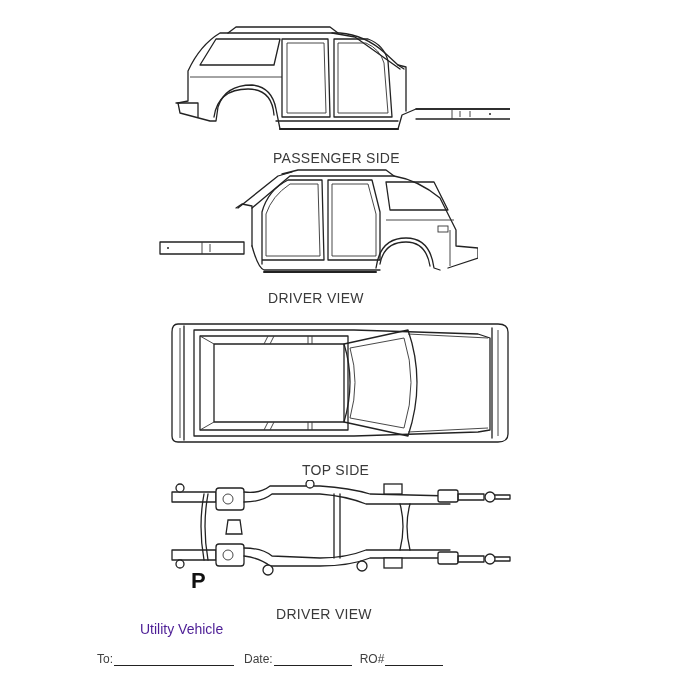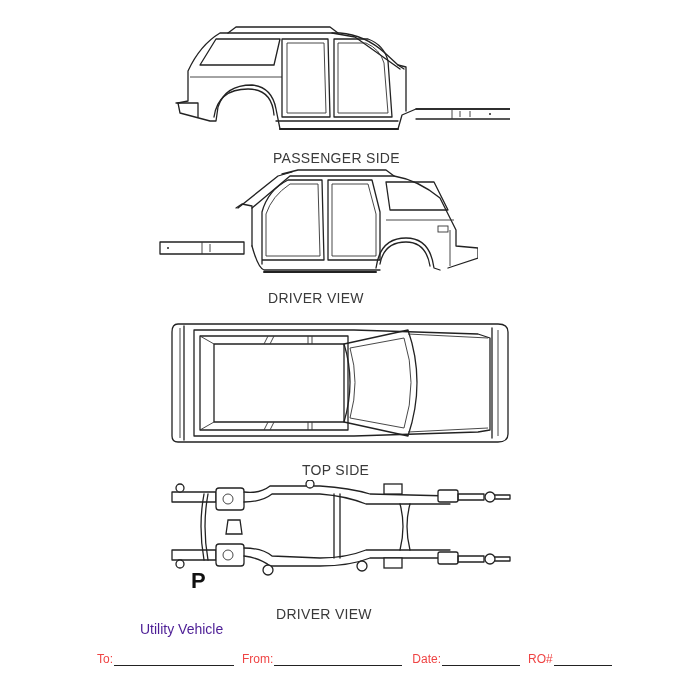--- a/index.html
+++ b/index.html
@@ -3,21 +3,21 @@
 <meta charset="utf-8">
 <style>
   html, body { margin: 0; padding: 0; background: #ffffff; }
   body { width: 700px; height: 700px; position: relative; overflow: hidden;
          font-family: "Liberation Sans", sans-serif; color: #2a2a2a; }
   .view { position: absolute; }
   .view svg { display: block; }
   .caption { position: absolute; font-size: 14px; letter-spacing: 0.3px; color: #3a3a3a;
              white-space: nowrap; }
   .vehicle-type { position: absolute; left: 97px; top: 621px; font-size: 14px; color: #4c1d95; margin-left: 43px; }
-  .form-row { position: absolute; left: 97px; top: 652px; font-size: 12px; color: #ef4444;
+  .form-row { position: absolute; left: 97px; top: 652px; font-size: 12px; color: #404040;
               display: flex; align-items: flex-end; white-space: nowrap; }
   .field { display: flex; align-items: flex-end; margin-right: 8px; }
   .field .blank { display: inline-block; border-bottom: 1px solid #222; height: 11px; margin-left: 1px; }
   .p-mark { position: absolute; left: 191px; top: 568px; font-size: 22px; font-weight: bold; color: #111; }
   .stroke { fill: none; stroke: #222; stroke-width: 1.3; stroke-linejoin: round; stroke-linecap: round; }
   .thin { fill: none; stroke: #333; stroke-width: 0.9; }
   .fillw { fill: #fff; stroke: #222; stroke-width: 1.3; }
 </style>
 </head>
 <body>
@@ -158,24 +158,20 @@
 <div class="p-mark">P</div>
 <div class="caption" style="left:276px;top:606px;">DRIVER VIEW</div>
 
 <div class="vehicle-type">Utility Vehicle</div>
 
 <div class="form-row">
   <div class="field">
     <span>To:</span>
     <span class="blank" style="width:120px;"></span>
   </div>
-  <div class="field">
-    <span>From:</span>
-    <span class="blank" style="width:128px;"></span>
-  </div>
   <div class="field" style="margin-left:2px;justify-content:space-between;">
     <span>Date:</span>
     <span class="blank" style="width:78px;"></span>
   </div>
   <div class="field">
     <span>RO#</span>
     <span class="blank" style="width:58px;"></span>
   </div>
 </div>
 

